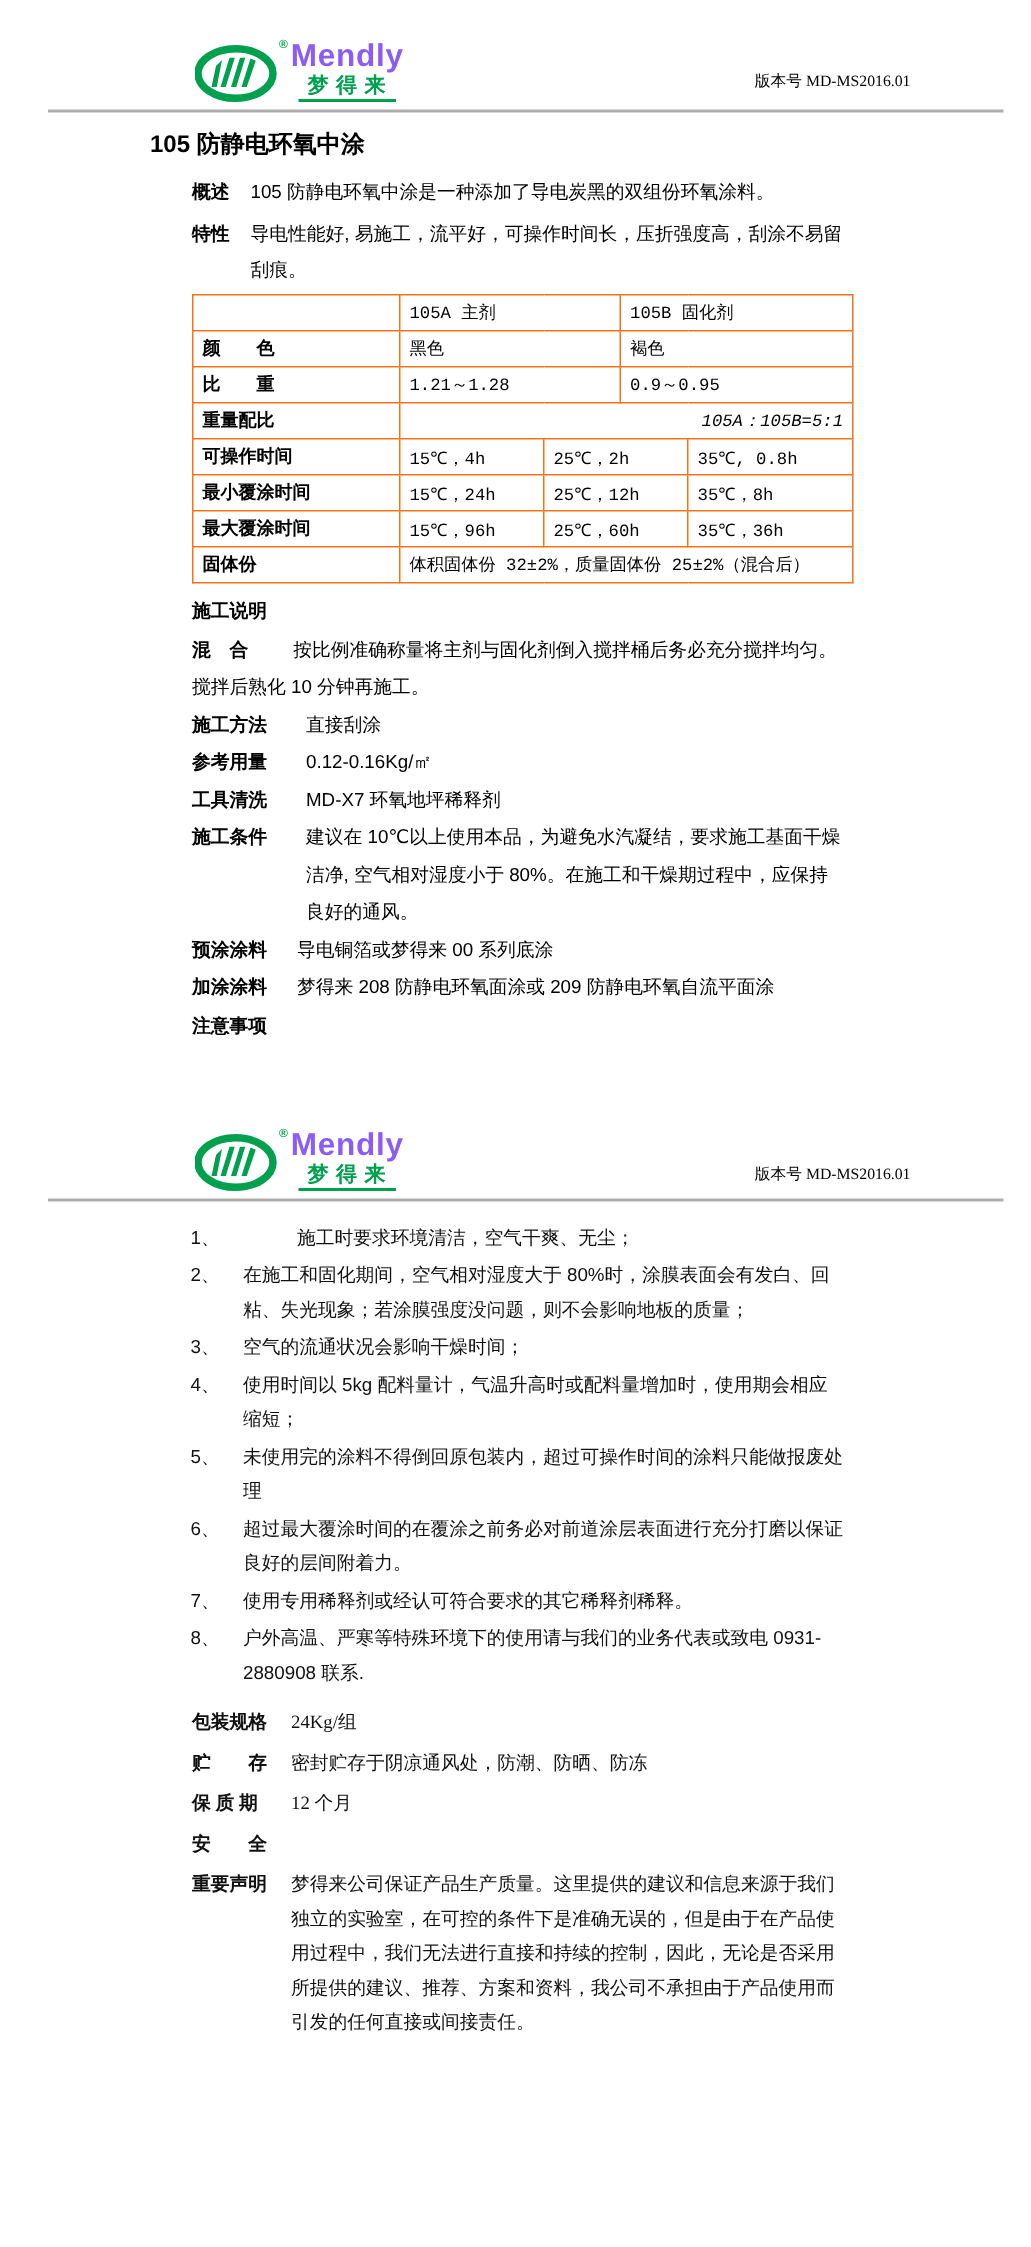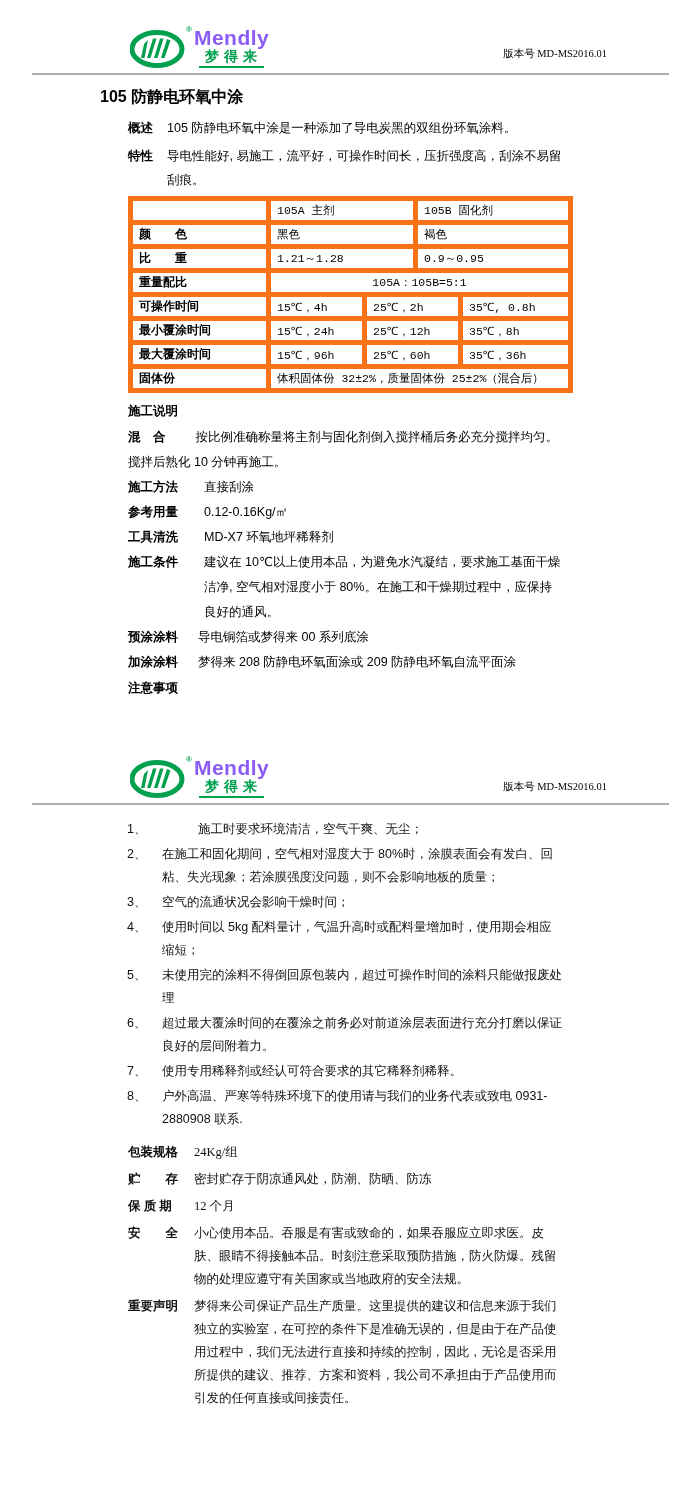--- a/index.html
+++ b/index.html
@@ -29,24 +29,24 @@
   .doc-title { margin:9px 0 0 100px; font-size:16px; font-weight:bold; color:#000000; line-height:25px; }
   .body1 { margin:7px 0 0 128px; width:436px; font-size:12.5px; color:#000; }
   .sec { display:flex; margin-bottom:4px; line-height:24px; }
   .sec-label { font-weight:bold; flex:0 0 auto; white-space:nowrap; }
   .w39 { width:39px; } .w76 { width:76px; } .w70 { width:70px; } .w66 { width:66px; }
   .sec-text { flex:1; }
   .plain-head { font-weight:bold; line-height:24px; margin-bottom:2px; }
 
   
   table.spec { border-collapse:collapse; width:440px; margin:2px 0 6px 0; table-layout:fixed; font-size:12px; }
-  table.spec td { border:5px solid #f97316; height:24px; padding:1px 6px; vertical-align:middle; color:#000; }
+  table.spec td { border:1px solid #f97316; height:24px; padding:1px 6px; vertical-align:middle; color:#000; }
   td.lbl { font-weight:bold; }
   td.val, td.hd { font-family:"Liberation Mono","DejaVu Sans Mono",monospace; font-size:11.5px; }
-  td.ctr { text-align:center; }
+  td.ctr { text-align:right;font-style:italic; }
 
   
   .mix-para { line-height:25px; margin-bottom:0; }
   .inline-label { font-weight:bold; margin-right:30px; }
   .cons .sec { margin-bottom:0; line-height:25px; }
 
   
   .notes { margin:13px 0 0 127px; width:436px; font-size:12.5px; }
   .note { display:flex; line-height:23px; margin-bottom:2px; }
   .note-num { flex:0 0 35px; }
@@ -245,21 +245,20 @@
     <div class="sec">
       <span class="sec-label w66">贮　　存</span>
       <span class="sec-text">密封贮存于阴凉通风处，防潮、防晒、防冻</span>
     </div>
     <div class="sec">
       <span class="sec-label w66">保 质 期</span>
       <span class="sec-text">12 个月</span>
     </div>
     <div class="sec">
       <span class="sec-label w66">安　　全</span>
-      <span class="sec-text">小心使用本品。吞服是有害或致命的，如果吞服应立即求医。皮肤、眼睛不得接触本品。时刻注意采取预防措施，防火防爆。残留物的处理应遵守有关国家或当地政府的安全法规。</span>
     </div>
     <div class="sec">
       <span class="sec-label w66">重要声明</span>
       <span class="sec-text">梦得来公司保证产品生产质量。这里提供的建议和信息来源于我们独立的实验室，在可控的条件下是准确无误的，但是由于在产品使用过程中，我们无法进行直接和持续的控制，因此，无论是否采用所提供的建议、推荐、方案和资料，我公司不承担由于产品使用而引发的任何直接或间接责任。</span>
     </div>
   </div>
 
 </div>
 
 </body></html>

